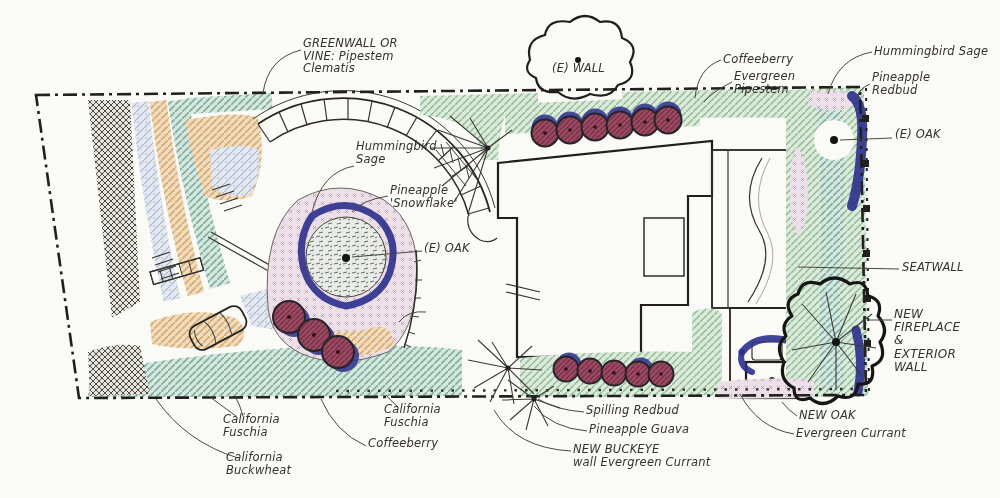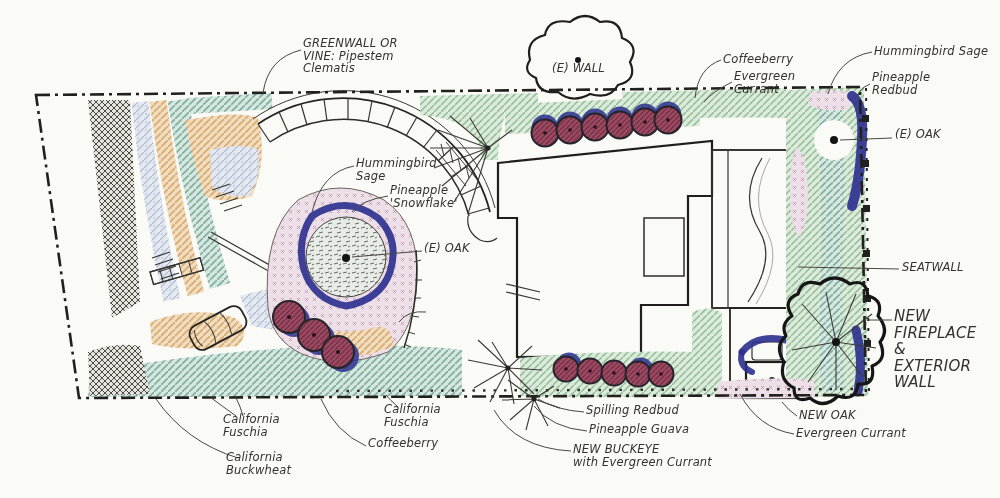--- a/index.html
+++ b/index.html
@@ -1,21 +1,21 @@
 <!DOCTYPE html>
 <html style="--paper: #fafaf6; --ink: #2a2a2a; --teal: #7fae9f; --tealLight: #d6e7e0; --tan: #d9a96e; --tanLight: #f0ddc0; --blueGrey: #a9b6cd; --blueGreyLight: #e4e8f1; --sage: #8fba97; --sageLight: #dcead9; --pink: #c29cb1; --pinkLight: #ecdfe7; --maroon: #9c4a62; --maroonDark: #6e2b40; --navy: #2b2f8e; --hatchDark: #4a4a4a;"><head>
 <meta charset="utf-8">
 <style>
   html,body{margin:0;padding:0;background:#ffffff;}
   .canvas{position:relative;width:1000px;height:498px;background:var(--paper,#fafaf6);overflow:hidden;
           font-family:"Liberation Sans",sans-serif;}
   svg{position:absolute;left:0;top:0;}
   .lbl{position:absolute;font:italic 11.5px "DejaVu Sans",sans-serif;color:#33312e;
        line-height:1.1;white-space:pre-line;letter-spacing:.2px;}
-  .lbl.small{font-size:15px;font-style:italic;}
+  .lbl.small{font-size:12px;font-style:italic;}
   .ink1{stroke:#3c3a36;stroke-width:1;fill:none}
   .ink12{stroke:#35332f;stroke-width:1.2;fill:none}
   .ink15{stroke:#2e2c29;stroke-width:1.5;fill:none}
   .ink18{stroke:#26241f;stroke-width:1.8;fill:none}
   .ink22{stroke:#1f1e1c;stroke-width:2.2;fill:none}
   .bold3{stroke:#161616;stroke-width:3.2;fill:none;stroke-linejoin:round}
   .navy{stroke:var(--navy,#2b2f8e);fill:none;stroke-linecap:round;opacity:.9}
   .navyfill{fill:var(--navy,#2b2f8e);opacity:.85}
   .leader{stroke:#4a4741;stroke-width:1;fill:none}
   .branch{stroke:#3c3a36;stroke-width:1.1;fill:none}
@@ -288,43 +288,43 @@
     <path class="leader" d="M794,434 Q758,428 740,394"></path>
   </g>
 </svg>
 
 <div class="lbl" style="left:303px;top:37px">GREENWALL OR
 VINE: Pipestem
 Clematis</div>
 <div class="lbl" style="left:552px;top:62px">(E) WALL</div>
 <div class="lbl" style="left:723px;top:53px">Coffeeberry</div>
 <div class="lbl" style="left:734px;top:70px">Evergreen
-Currant</div>
+Pipestem</div>
 <div class="lbl" style="left:874px;top:45px">Hummingbird Sage</div>
 <div class="lbl" style="left:872px;top:71px">Pineapple
 Redbud</div>
 <div class="lbl" style="left:895px;top:128px">(E) OAK</div>
-<div class="lbl" style="left:356px;top:157px">Hummingbird
+<div class="lbl" style="left:356px;top:140px">Hummingbird
 Sage</div>
 <div class="lbl" style="left:390px;top:184px">Pineapple
 'Snowflake'</div>
 <div class="lbl" style="left:424px;top:242px">(E) OAK</div>
 <div class="lbl" style="left:902px;top:261px">SEATWALL</div>
 <div class="lbl small" style="left:894px;top:308px">NEW
 FIREPLACE
 &amp;
 EXTERIOR
 WALL</div>
 <div class="lbl" style="left:223px;top:413px">California
 Fuschia</div>
 <div class="lbl" style="left:226px;top:451px">California
 Buckwheat</div>
 <div class="lbl" style="left:384px;top:403px">California
 Fuschia</div>
 <div class="lbl" style="left:368px;top:437px">Coffeeberry</div>
 <div class="lbl" style="left:586px;top:404px">Spilling Redbud</div>
 <div class="lbl" style="left:589px;top:423px">Pineapple Guava</div>
 <div class="lbl" style="left:573px;top:443px">NEW BUCKEYE
-with Evergreen Currant</div>
+wall Evergreen Currant</div>
 <div class="lbl" style="left:799px;top:409px">NEW OAK</div>
 <div class="lbl" style="left:796px;top:427px">Evergreen Currant</div>
 
 </div>
 
 </body></html>

